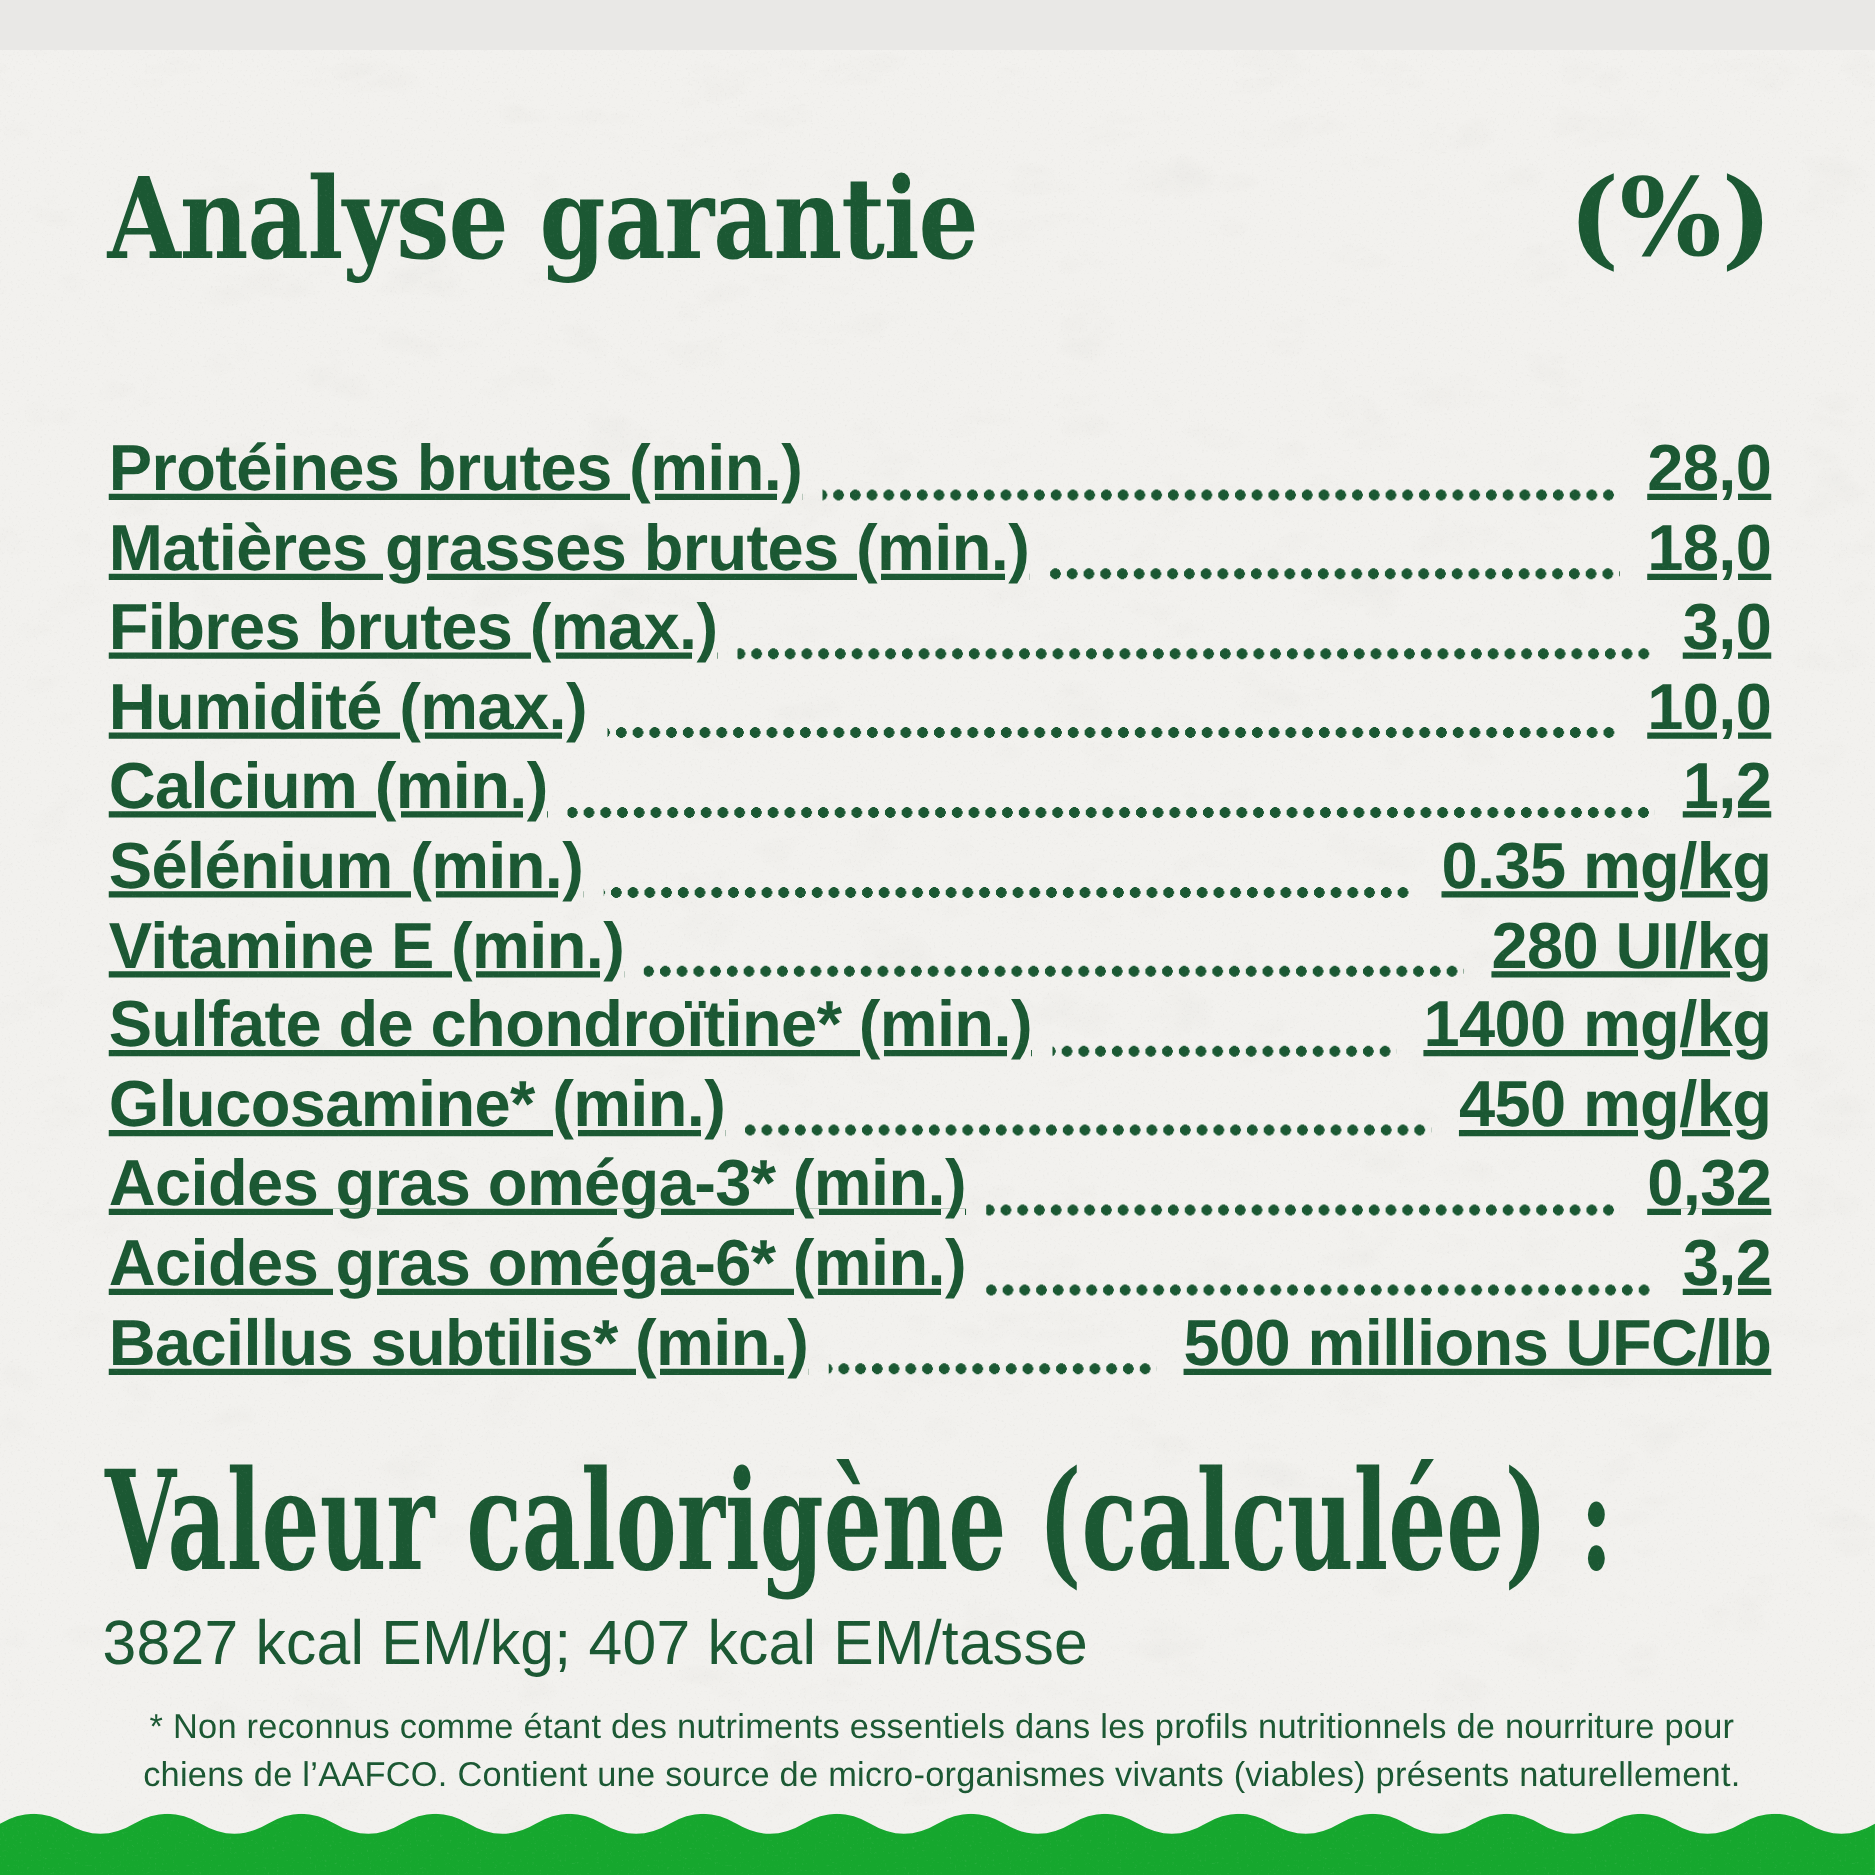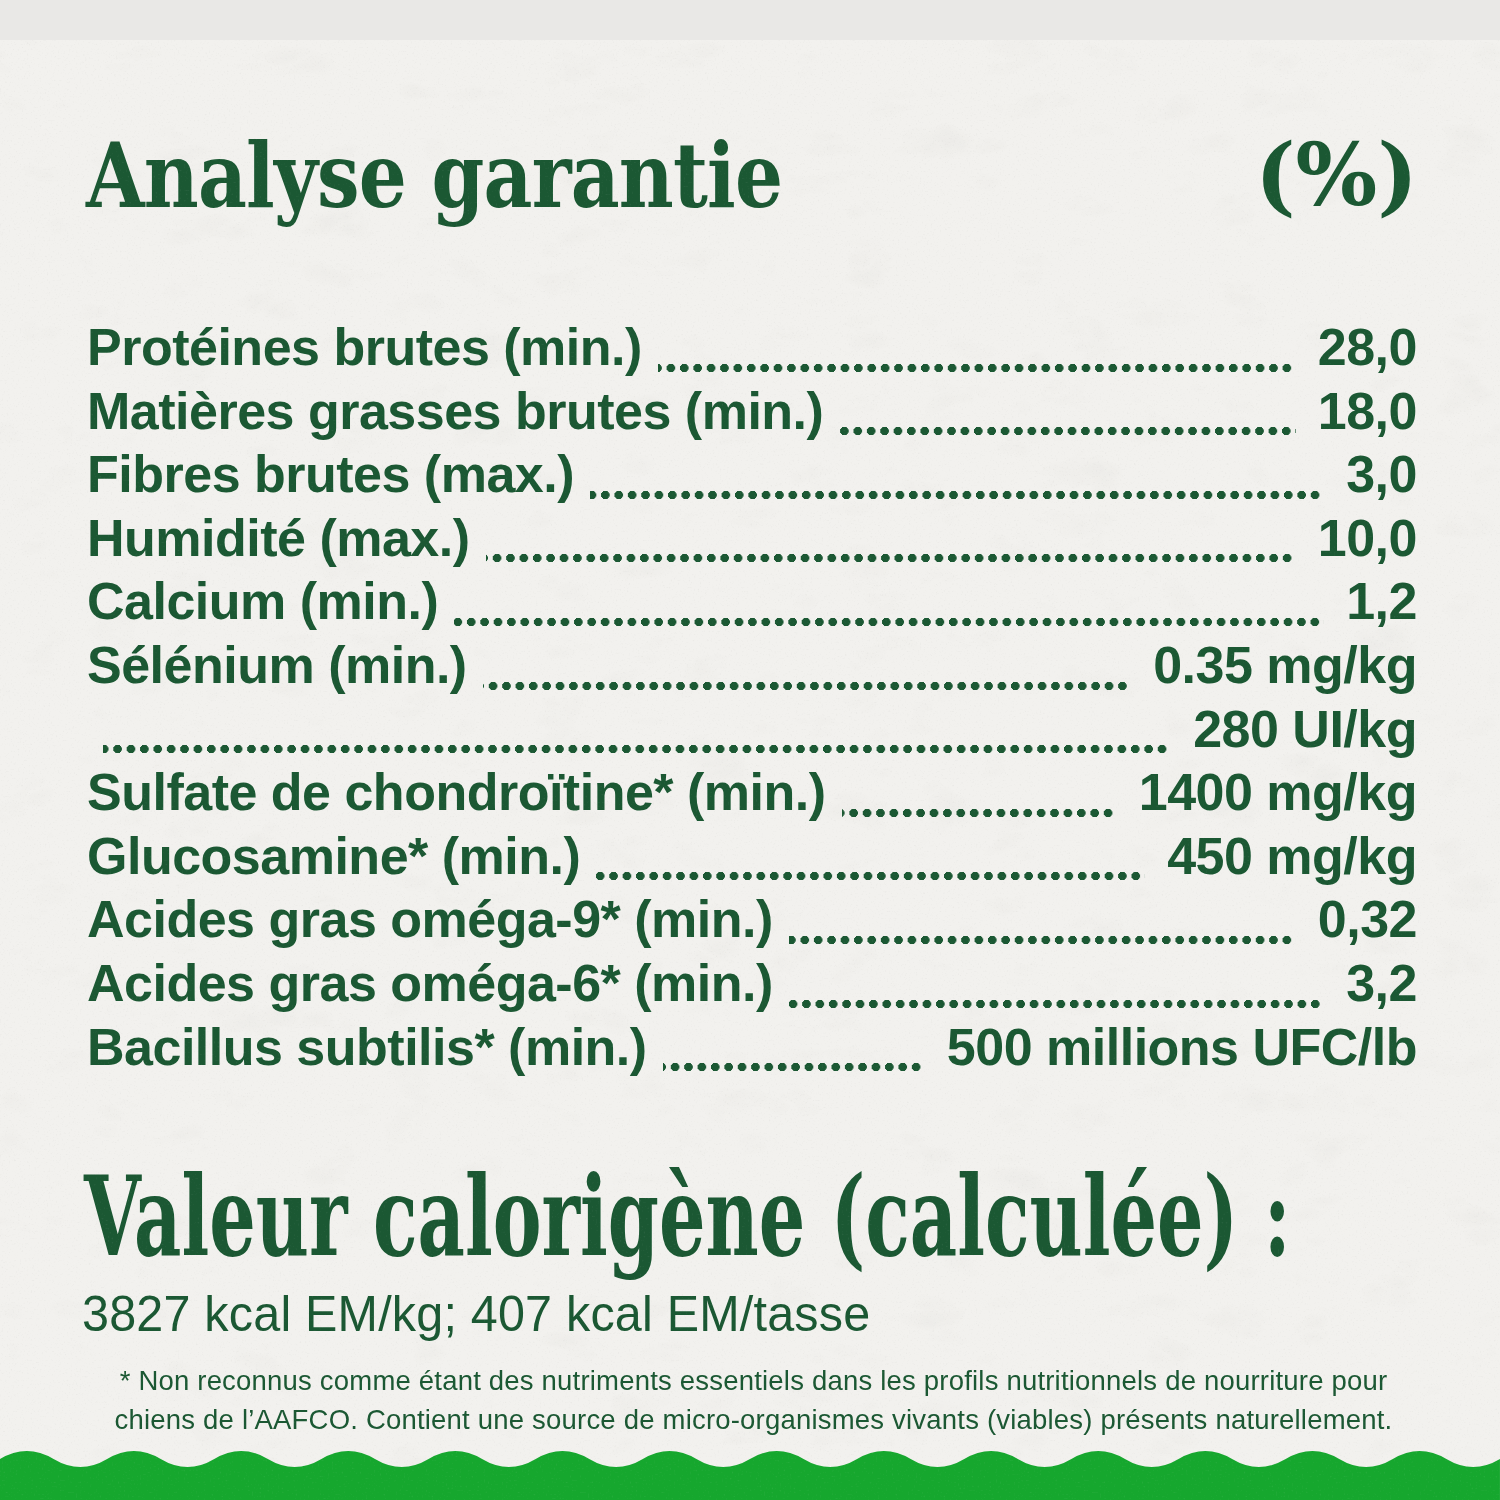--- a/index.html
+++ b/index.html
@@ -31,21 +31,21 @@
     font-size:90px; line-height:1.05; white-space:nowrap;
     transform:scaleX(.84); transform-origin:left top;
     letter-spacing:-1px;
   }
   .unit {
     font-family:"DejaVu Serif", serif; font-weight:700;
     font-size:86px; line-height:1.1; white-space:nowrap;
   }
 
   
-  .rows { position:absolute; left:87px; right:83px; top:276px; }
+  .rows { position:absolute; left:87px; right:83px; top:304px;text-decoration:underline; }
   .row {
     display:flex; align-items:baseline;
     height:63.6px; line-height:63.6px;
     font-weight:700; font-size:52px; letter-spacing:-0.5px;
   }
   .row .label { white-space:nowrap; }
   .row .leader {
     flex:1 1 auto; min-width:36px;
     align-self:flex-end;
     height:12px; margin:0 22px 6px 16px;
@@ -138,35 +138,36 @@
         <span class="label">Calcium (min.)</span>
         <span class="leader"></span>
         <span class="value">1,2</span>
       </div>
       <div class="row">
         <span class="label">Sélénium (min.)</span>
         <span class="leader"></span>
         <span class="value">0.35 mg/kg</span>
       </div>
       <div class="row">
+        <span class="label">Vitamine E (min.)</span>
         <span class="leader"></span>
         <span class="value">280 UI/kg</span>
       </div>
       <div class="row">
         <span class="label">Sulfate de chondroïtine* (min.)</span>
         <span class="leader"></span>
         <span class="value">1400 mg/kg</span>
       </div>
       <div class="row">
         <span class="label">Glucosamine* (min.)</span>
         <span class="leader"></span>
         <span class="value">450 mg/kg</span>
       </div>
       <div class="row">
-        <span class="label">Acides gras oméga-9* (min.)</span>
+        <span class="label">Acides gras oméga-3* (min.)</span>
         <span class="leader"></span>
         <span class="value">0,32</span>
       </div>
       <div class="row">
         <span class="label">Acides gras oméga-6* (min.)</span>
         <span class="leader"></span>
         <span class="value">3,2</span>
       </div>
       <div class="row">
         <span class="label">Bacillus subtilis* (min.)</span>

